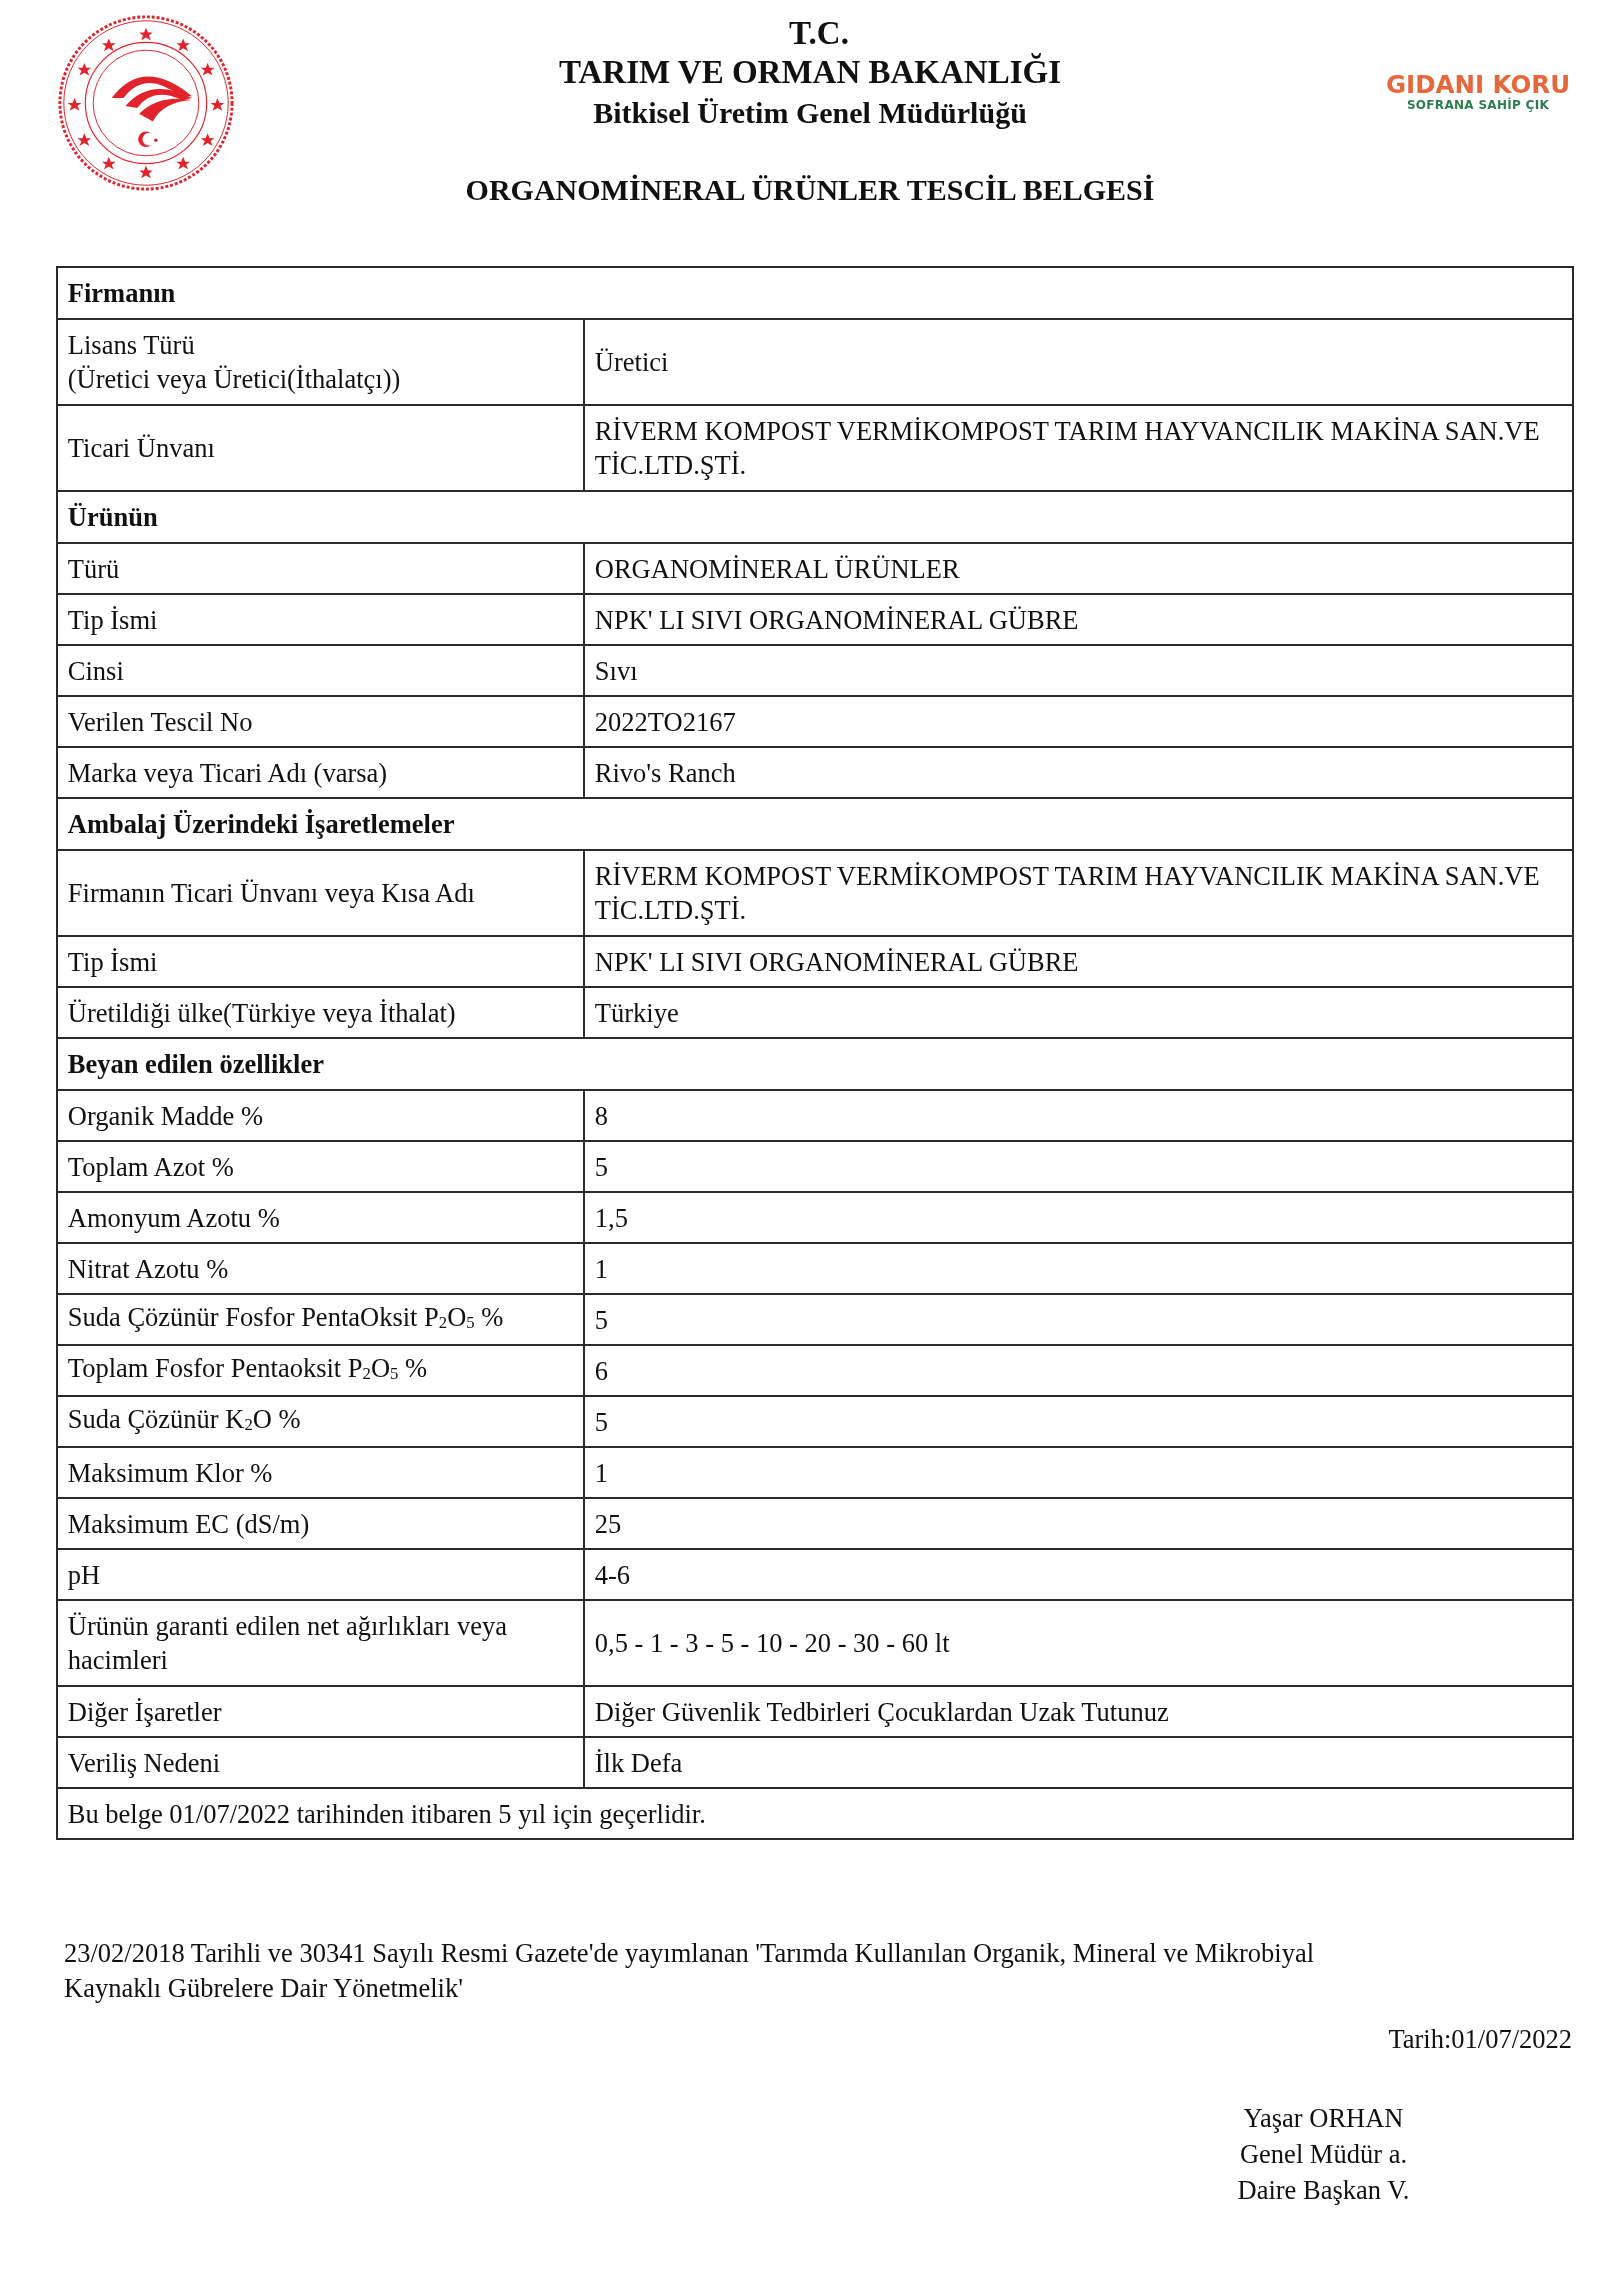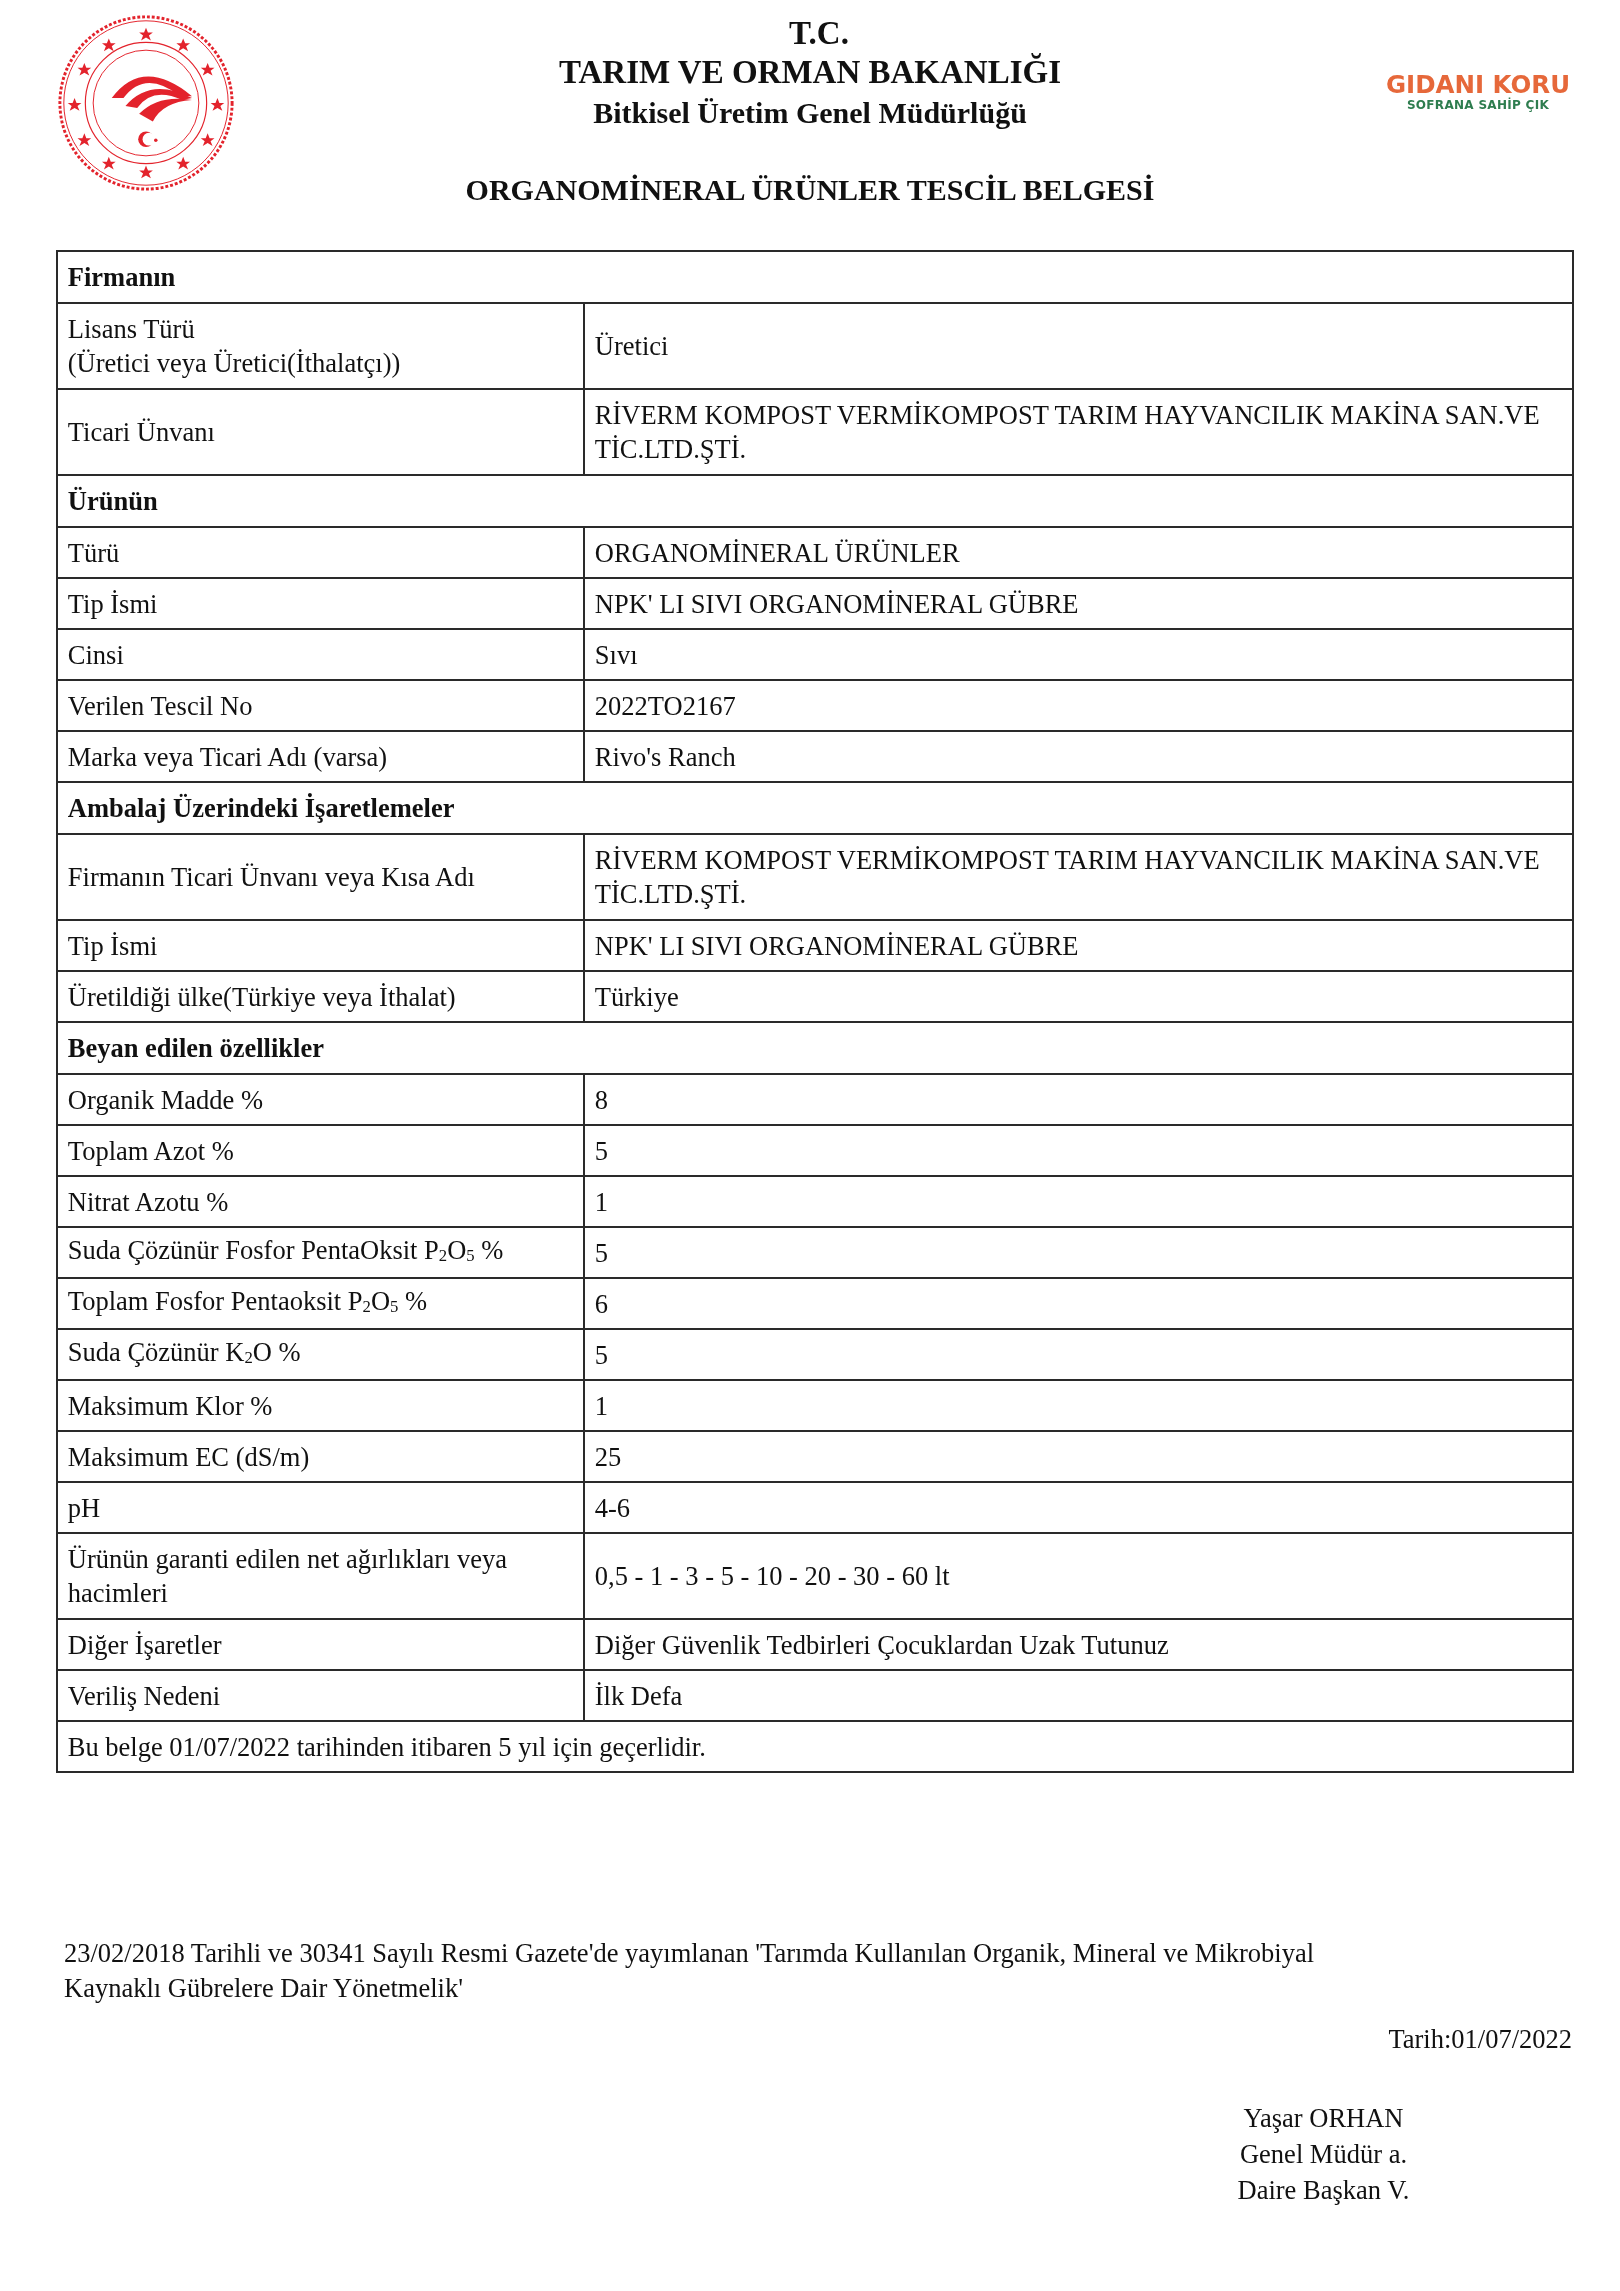--- a/index.html
+++ b/index.html
@@ -10,21 +10,21 @@
     .brand-logo { position: absolute; left: 1380px; top: 71px; width: 196px; text-align: center; }
     .brand-top { font-family: "DejaVu Sans", "Liberation Sans", sans-serif; font-weight: bold; font-size: 24.5px; color: #e6683a; letter-spacing: 0px; line-height: 27.4px; }
     .brand-bottom { font-family: "DejaVu Sans", "Liberation Sans", sans-serif; font-weight: bold; font-size: 12px; color: #2e7d4f; line-height: 15.7px; letter-spacing: 0.3px; }
 
     .header { position: absolute; left: 0; width: 1620px; text-align: center; font-weight: bold; }
     .h-tc { top: 13.7px; font-size: 33px; line-height: 39px; padding-left: 18px; }
     .h-ministry { top: 53px; font-size: 33px; line-height: 39px; }
     .h-dept { top: 94px; font-size: 30px; line-height: 37px; }
     .h-title { top: 171px; font-size: 30px; line-height: 37px; }
 
-    table.cert { position: absolute; left: 56px; top: 250px; width: 1518px; border-collapse: collapse; font-size: 26.5px; }
+    table.cert { position: absolute; left: 56px; top: 266px; width: 1518px; border-collapse: collapse; font-size: 26.5px; }
     table.cert td { border: 2px solid #2a2a2a; padding: 0 9.8px; vertical-align: middle; line-height: 34px; }
     table.cert td.lbl { width: 527px; }
     table.cert tr.section td { font-weight: bold; height: 52px; }
     table.cert tr.r1 td { height: 51px; }
     table.cert tr.r2 td { height: 86px; }
     .sub { font-size: 16.7px; vertical-align: -2px; }
 
     .regulation { position: absolute; left: 64px; top: 1936px; width: 1509px; font-size: 26.5px; line-height: 35px; }
     .date { position: absolute; left: 1176px; top: 2022px; width: 396px; text-align: right; font-size: 26.5px; line-height: 35px; }
     .signature { position: absolute; left: 1206px; top: 2100px; width: 235px; text-align: center; font-size: 26.5px; line-height: 36px; }
@@ -135,20 +135,24 @@
     </tr>
     <tr class="r1">
       <td class="lbl">Organik Madde %</td>
       <td>8</td>
     </tr>
     <tr class="r1">
       <td class="lbl">Toplam Azot %</td>
       <td>5</td>
     </tr>
     <tr class="r1">
+      <td class="lbl">Amonyum Azotu %</td>
+      <td>1,5</td>
+    </tr>
+    <tr class="r1">
       <td class="lbl">Nitrat Azotu %</td>
       <td>1</td>
     </tr>
     <tr class="r1">
       <td class="lbl"><span>Suda Çözünür Fosfor PentaOksit P</span><span class="sub">2</span><span>O</span><span class="sub">5</span><span> %</span></td>
       <td>5</td>
     </tr>
     <tr class="r1">
       <td class="lbl"><span>Toplam Fosfor Pentaoksit P</span><span class="sub">2</span><span>O</span><span class="sub">5</span><span> %</span></td>
       <td>6</td>

